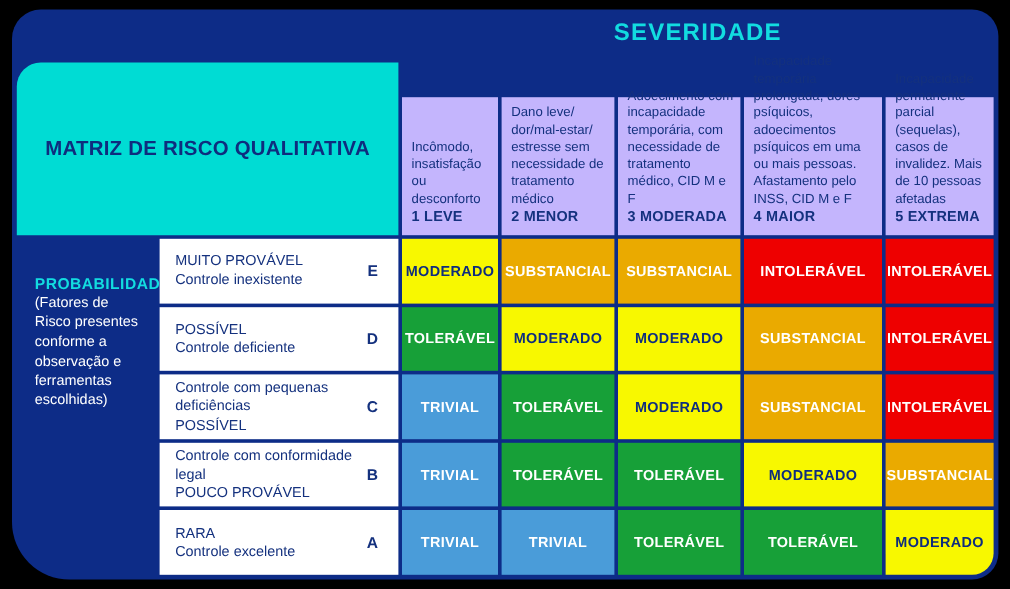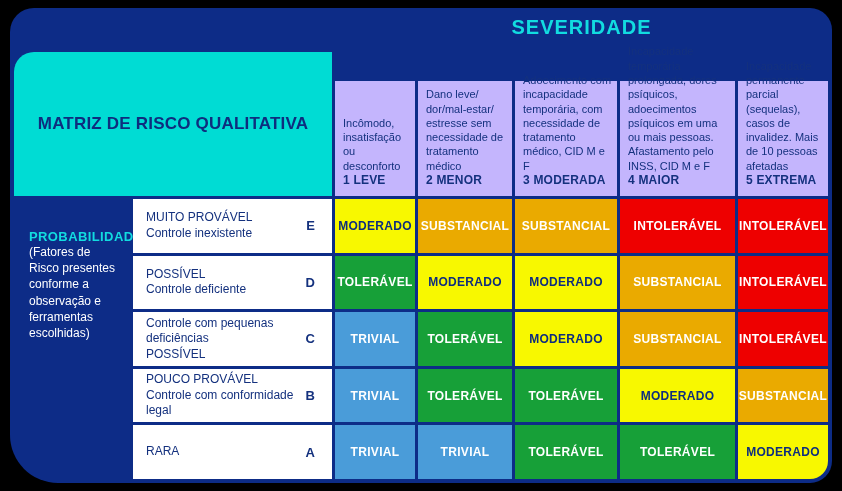--- a/index.html
+++ b/index.html
@@ -135,34 +135,35 @@
     <div class="rletter">C</div>
   </div>
   <div class="mcell" style="grid-area: 5 / 3 / 6 / 4; background: rgb(74, 156, 217); color: rgb(255, 255, 255);">TRIVIAL</div>
   <div class="mcell" style="grid-area: 5 / 4 / 6 / 5; background: rgb(23, 160, 56); color: rgb(255, 255, 255);">TOLERÁVEL</div>
   <div class="mcell" style="grid-area: 5 / 5 / 6 / 6; background: rgb(248, 248, 0); color: rgb(14, 45, 126);">MODERADO</div>
   <div class="mcell" style="grid-area: 5 / 6 / 6 / 7; background: rgb(234, 170, 0); color: rgb(255, 255, 255);">SUBSTANCIAL</div>
   <div class="mcell" style="grid-area: 5 / 7 / 6 / 8; background: rgb(238, 0, 0); color: rgb(255, 255, 255);">INTOLERÁVEL</div>
 
   <div class="rlabel" style="grid-area:6/2/7/3">
     <div class="rtexts">
+      <div>Controle com conformidade legal</div>
       <div>POUCO PROVÁVEL</div>
-      <div>Controle com conformidade legal</div>
     </div>
     <div class="rletter">B</div>
   </div>
   <div class="mcell" style="grid-area: 6 / 3 / 7 / 4; background: rgb(74, 156, 217); color: rgb(255, 255, 255);">TRIVIAL</div>
   <div class="mcell" style="grid-area: 6 / 4 / 7 / 5; background: rgb(23, 160, 56); color: rgb(255, 255, 255);">TOLERÁVEL</div>
   <div class="mcell" style="grid-area: 6 / 5 / 7 / 6; background: rgb(23, 160, 56); color: rgb(255, 255, 255);">TOLERÁVEL</div>
   <div class="mcell" style="grid-area: 6 / 6 / 7 / 7; background: rgb(248, 248, 0); color: rgb(14, 45, 126);">MODERADO</div>
   <div class="mcell" style="grid-area: 6 / 7 / 7 / 8; background: rgb(234, 170, 0); color: rgb(255, 255, 255);">SUBSTANCIAL</div>
 
   <div class="rlabel" style="grid-area:7/2/8/3">
     <div class="rtexts">
       <div>RARA</div>
+      <div>Controle excelente</div>
     </div>
     <div class="rletter">A</div>
   </div>
   <div class="mcell" style="grid-area: 7 / 3 / 8 / 4; background: rgb(74, 156, 217); color: rgb(255, 255, 255);">TRIVIAL</div>
   <div class="mcell" style="grid-area: 7 / 4 / 8 / 5; background: rgb(74, 156, 217); color: rgb(255, 255, 255);">TRIVIAL</div>
   <div class="mcell" style="grid-area: 7 / 5 / 8 / 6; background: rgb(23, 160, 56); color: rgb(255, 255, 255);">TOLERÁVEL</div>
   <div class="mcell" style="grid-area: 7 / 6 / 8 / 7; background: rgb(23, 160, 56); color: rgb(255, 255, 255);">TOLERÁVEL</div>
   <div class="mcell corner-br" style="grid-area: 7 / 7 / 8 / 8; background: rgb(248, 248, 0); color: rgb(14, 45, 126);">MODERADO</div>
 
 </div>

